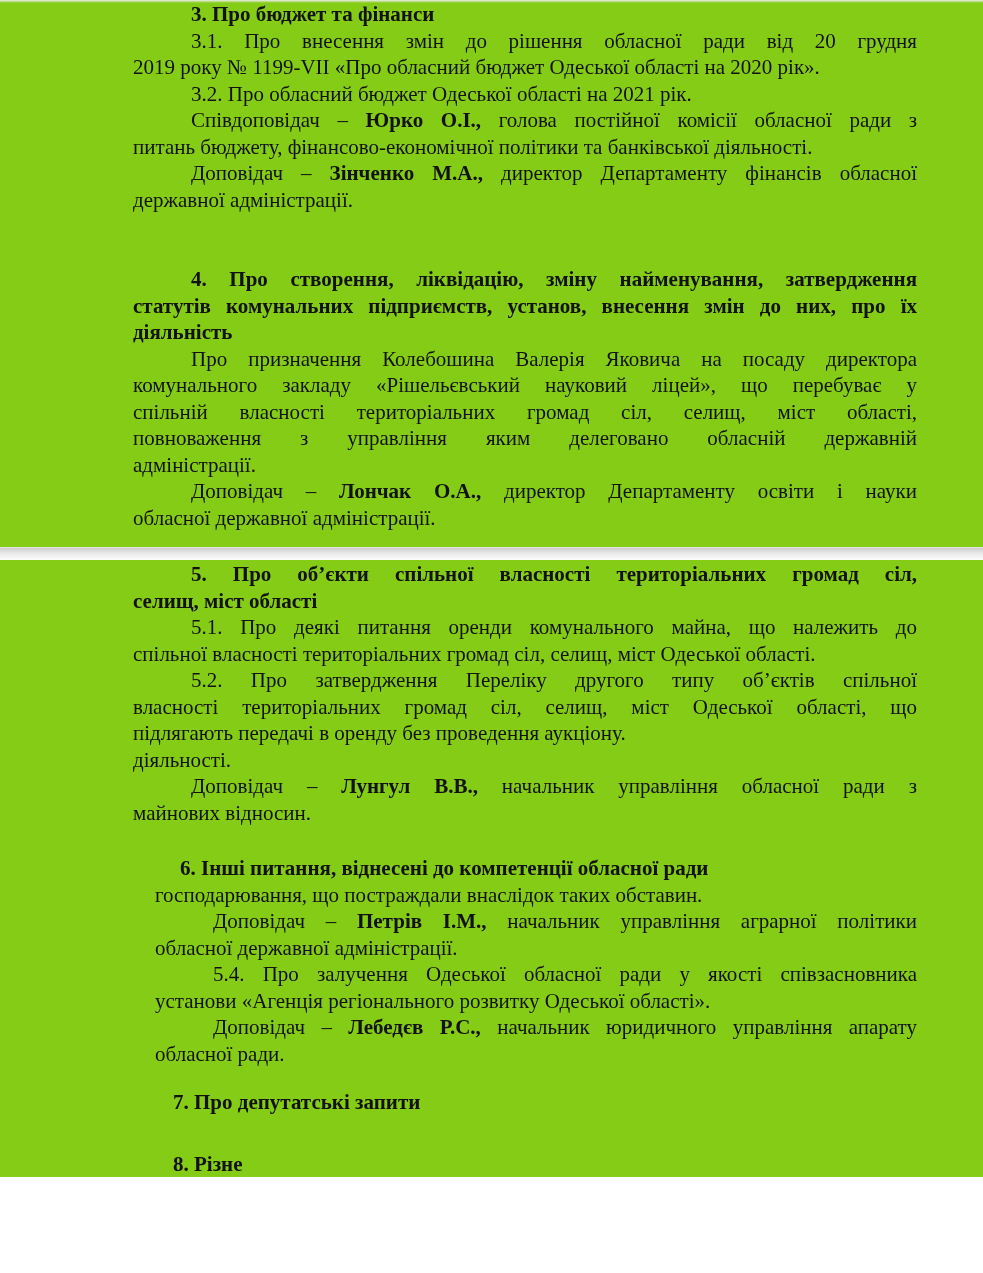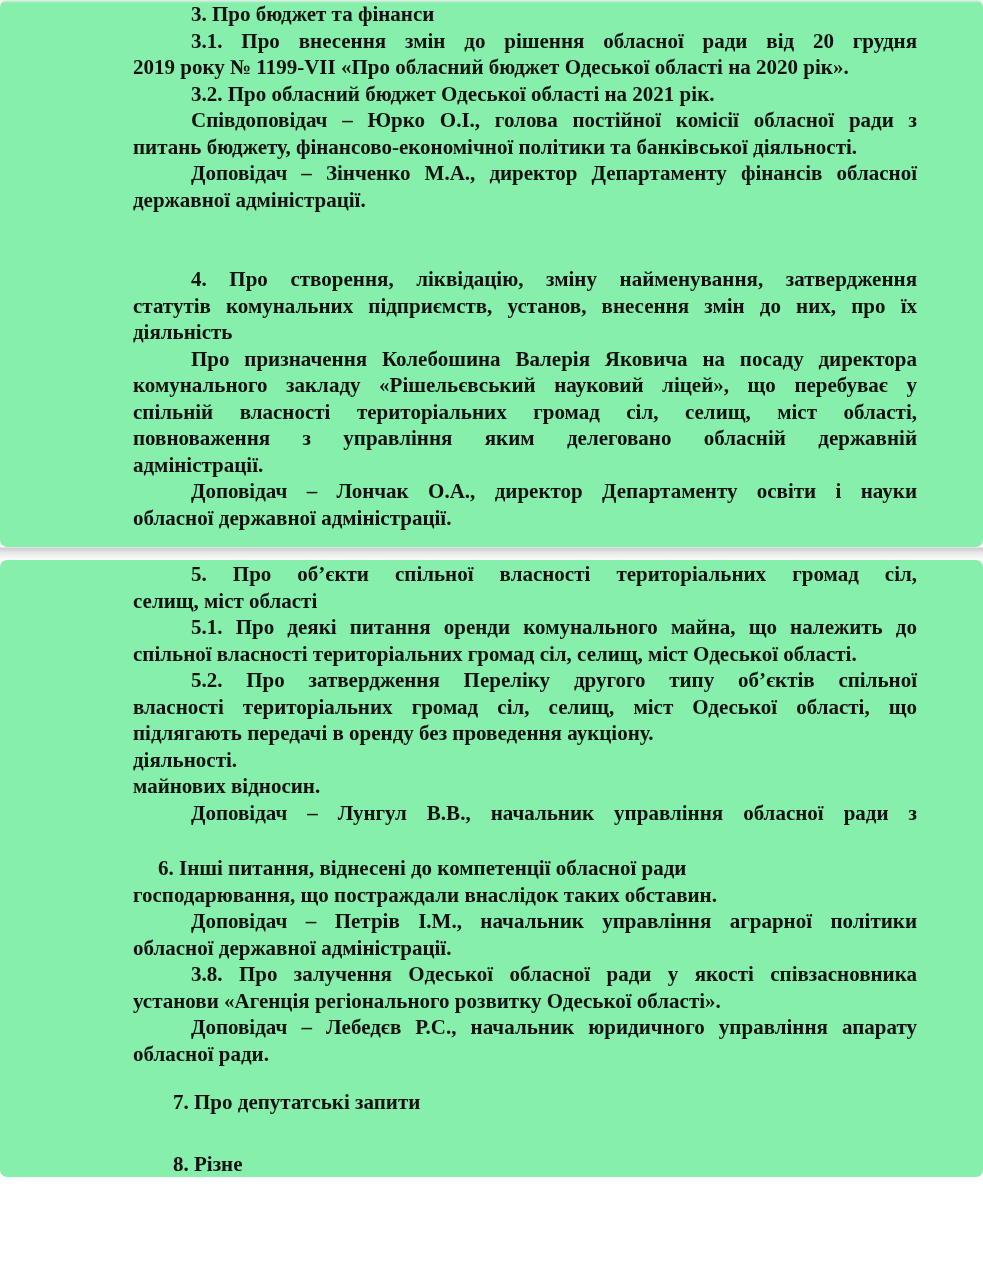--- a/index.html
+++ b/index.html
@@ -16,33 +16,32 @@
     color: #121212;
   }
   .top-edge {
     position: absolute;
     top: 0; left: 0; right: 0;
     height: 3px;
     background: linear-gradient(to bottom, #ededed, rgba(255,255,255,0));
     pointer-events: none;
   }
   .page {
-    background: #86efac;
-    border-radius: 7px;
+    background: #84cc16;
   }
   #page1 { padding: 1px 66px 16px 133px; }
   #page2 { padding: 1px 66px 0 133px; }
   .page-shadow {
     height: 12px;
     border-top: 1px solid #e2e2e2;
     background: linear-gradient(to bottom, #cdcdcd 0%, #e7e7e7 40%, #fdfdfd 100%);
   }
   section { display: block; }
   #sec4 { margin-top: 53px; }
-  #sec6 { margin-top: 29px; }
+  #sec6 { margin-top: 29px; margin-left: 22px; }
   #sec7 { margin-top: 22px; }
   #sec8 { margin-top: 35px; }
 
   .line {
     font-size: 21px;
     line-height: 26.5px;
     text-align: left;
     white-space: normal;
   }
   .line.ind { text-indent: 58px; }
@@ -51,21 +50,21 @@
   #sec7 .heading .line.ind { text-indent: 40px; }
   #sec8 .heading .line.ind { text-indent: 40px; }
 
   .line.j {
     text-align: justify;
     -moz-text-align-last: justify;
     text-align-last: justify;
   }
   .heading .line { font-weight: bold; }
   span.b { font-weight: bold; }
-  span.r { font-weight: bold; }
+  span.r { font-weight: normal; }
 </style>
 </head>
 <body>
 
 <div class="top-edge"></div>
 
 <div class="page" id="page1">
   <section id="sec3">
       <div class="block heading">
         <div class="line ind"><span class="b">3. Про бюджет та фінанси</span></div>
@@ -120,37 +119,37 @@
       </div>
       <div class="block para">
         <div class="line ind j"><span class="r">5.2. Про затвердження Переліку другого типу об’єктів спільної</span></div>
         <div class="line j"><span class="r">власності територіальних громад сіл, селищ, міст Одеської області, що</span></div>
         <div class="line"><span class="r">підлягають передачі в оренду без проведення аукціону.</span></div>
       </div>
       <div class="block para">
         <div class="line"><span class="r">діяльності.</span></div>
       </div>
       <div class="block para">
+        <div class="line ind j"><span class="r">Доповідач – </span><span class="b">Лунгул В.В.,</span><span class="r"> начальник управління обласної ради з</span></div>
         <div class="line"><span class="r">майнових відносин.</span></div>
-        <div class="line ind j"><span class="r">Доповідач – </span><span class="b">Лунгул В.В.,</span><span class="r"> начальник управління обласної ради з</span></div>
       </div>
     </section>
   <section id="sec6">
       <div class="block heading">
         <div class="line ind"><span class="b">6. Інші питання, віднесені до компетенції обласної ради</span></div>
       </div>
       <div class="block para">
         <div class="line"><span class="r">господарювання, що постраждали внаслідок таких обставин.</span></div>
       </div>
       <div class="block para">
         <div class="line ind j"><span class="r">Доповідач – </span><span class="b">Петрів І.М.,</span><span class="r"> начальник управління аграрної політики</span></div>
         <div class="line"><span class="r">обласної державної адміністрації.</span></div>
       </div>
       <div class="block para">
-        <div class="line ind j"><span class="r">3.8. Про залучення Одеської обласної ради у якості співзасновника</span></div>
+        <div class="line ind j"><span class="r">5.4. Про залучення Одеської обласної ради у якості співзасновника</span></div>
         <div class="line"><span class="r">установи «Агенція регіонального розвитку Одеської області».</span></div>
       </div>
       <div class="block para">
         <div class="line ind j"><span class="r">Доповідач – </span><span class="b">Лебедєв Р.С.,</span><span class="r"> начальник юридичного управління апарату</span></div>
         <div class="line"><span class="r">обласної ради.</span></div>
       </div>
     </section>
   <section id="sec7">
       <div class="block heading">
         <div class="line ind"><span class="b">7. Про депутатські запити</span></div>

